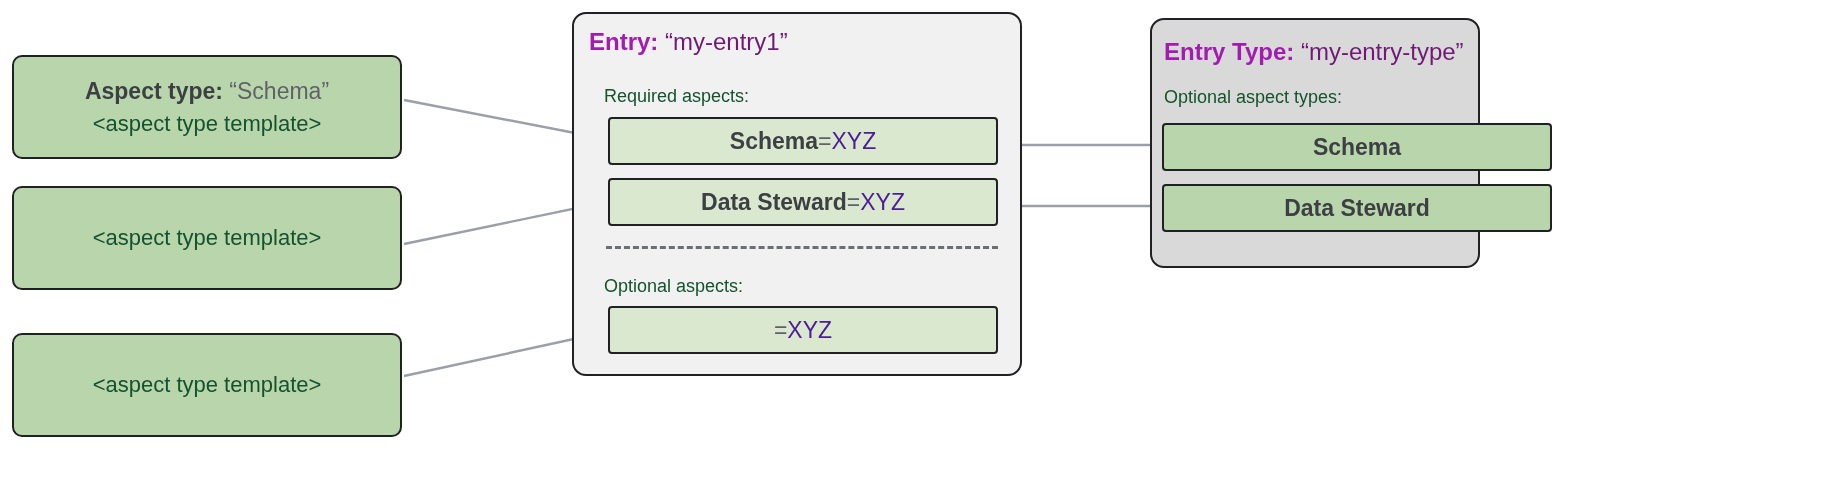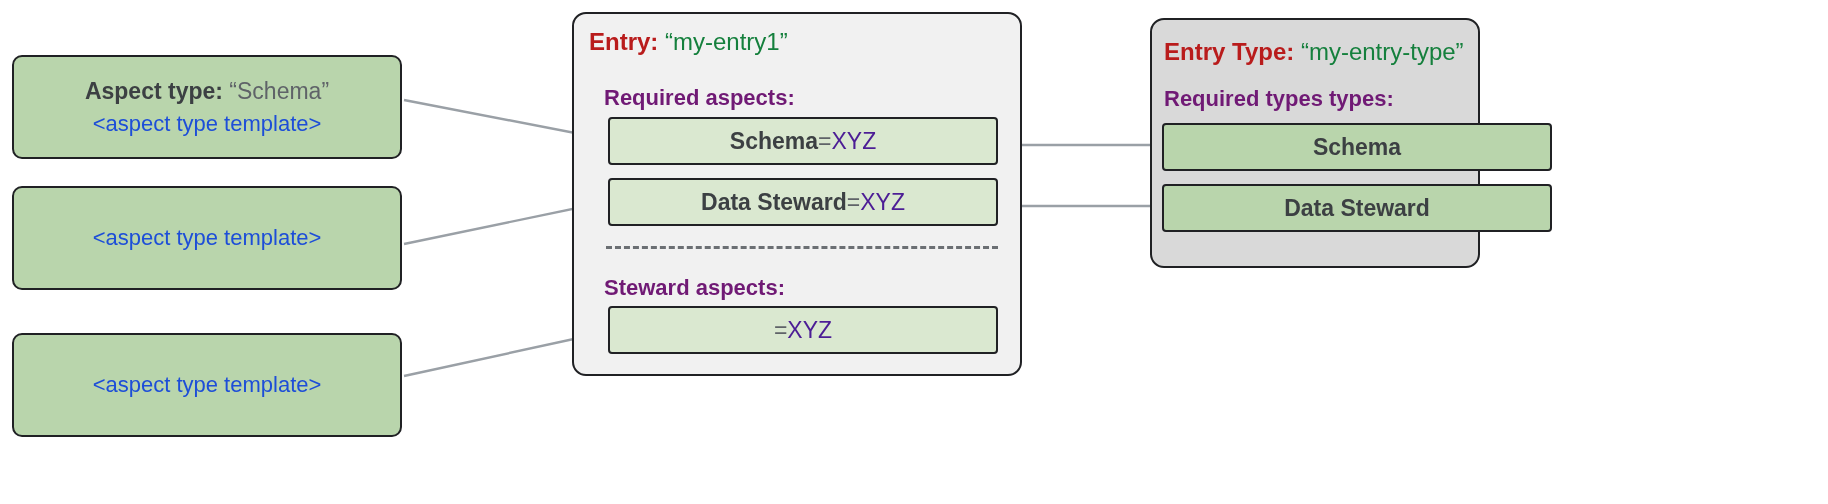--- a/index.html
+++ b/index.html
@@ -64,21 +64,21 @@
     font-weight: bold;
   }
   .aspect-card-title .val {
     font-weight: normal;
     color: #5f6368;
   }
   .aspect-card-template {
     font-size: 22px;
     line-height: 1;
     font-weight: normal;
-    color: #1d4ed8;
+    color: #14532d;
     white-space: nowrap;
   }
 
   #aspect-card-schema        { top: 55px; }
   #aspect-card-data-steward  { top: 186px; }
   #aspect-card-classification{ top: 333px; }
 
   
   #entry-panel {
     left: 572px;
@@ -90,29 +90,29 @@
     padding: 0;
   }
   .panel-title {
     position: absolute;
     left: 15px;
     top: 16px;
     font-size: 24px;
     line-height: 1;
     white-space: nowrap;
   }
-  .panel-title .lbl { font-weight: bold; color: #b91c1c; }
-  .panel-title .val { font-weight: normal; color: #15803d; margin-top: 16px; }
+  .panel-title .lbl { font-weight: bold; color: #a21caf; }
+  .panel-title .val { font-weight: normal; color: #701a75; margin-top: 16px; }
 
   .section-label {
     position: absolute;
-    font-size: 22px;
-    line-height: 1;
-    font-weight: bold;
-    color: #701a75;
+    font-size: 18px;
+    line-height: 1;
+    font-weight: normal;
+    color: #14532d;
     white-space: nowrap;
   }
   #entry-required-label { left: 30px; top: 73px; }
   #entry-optional-label { left: 30px; top: 263px; }
 
   .chip {
     position: absolute;
     box-sizing: border-box;
     border: 2.5px solid #202124;
     border-radius: 4px;
@@ -222,36 +222,36 @@
     </div>
 
     <div class="chip chip-entry" id="chip-entry-data-steward">
       <span class="chip-name">Data Steward</span>
       <span class="chip-eq"> = </span>
       <span class="chip-val">XYZ</span>
     </div>
 
     <div id="entry-divider"></div>
 
-    <div class="section-label" id="entry-optional-label">Steward aspects:</div>
+    <div class="section-label" id="entry-optional-label">Optional aspects:</div>
 
     <div class="chip chip-entry" id="chip-entry-classification">
       <span class="chip-eq"> = </span>
       <span class="chip-val">XYZ</span>
     </div>
   </div>
 
   <div class="node" id="entry-type-panel">
 
     <div class="panel-title">
       <span class="lbl">Entry Type:</span>
       <span class="val">“my-entry-type”</span>
     </div>
 
-    <div class="section-label" id="entry-type-required-label">Required types types:</div>
+    <div class="section-label" id="entry-type-required-label">Optional aspect types:</div>
 
     <div class="chip chip-type" id="chip-type-schema">
       <span>Schema</span>
     </div>
 
     <div class="chip chip-type" id="chip-type-data-steward">
       <span>Data Steward</span>
     </div>
   </div>
 

